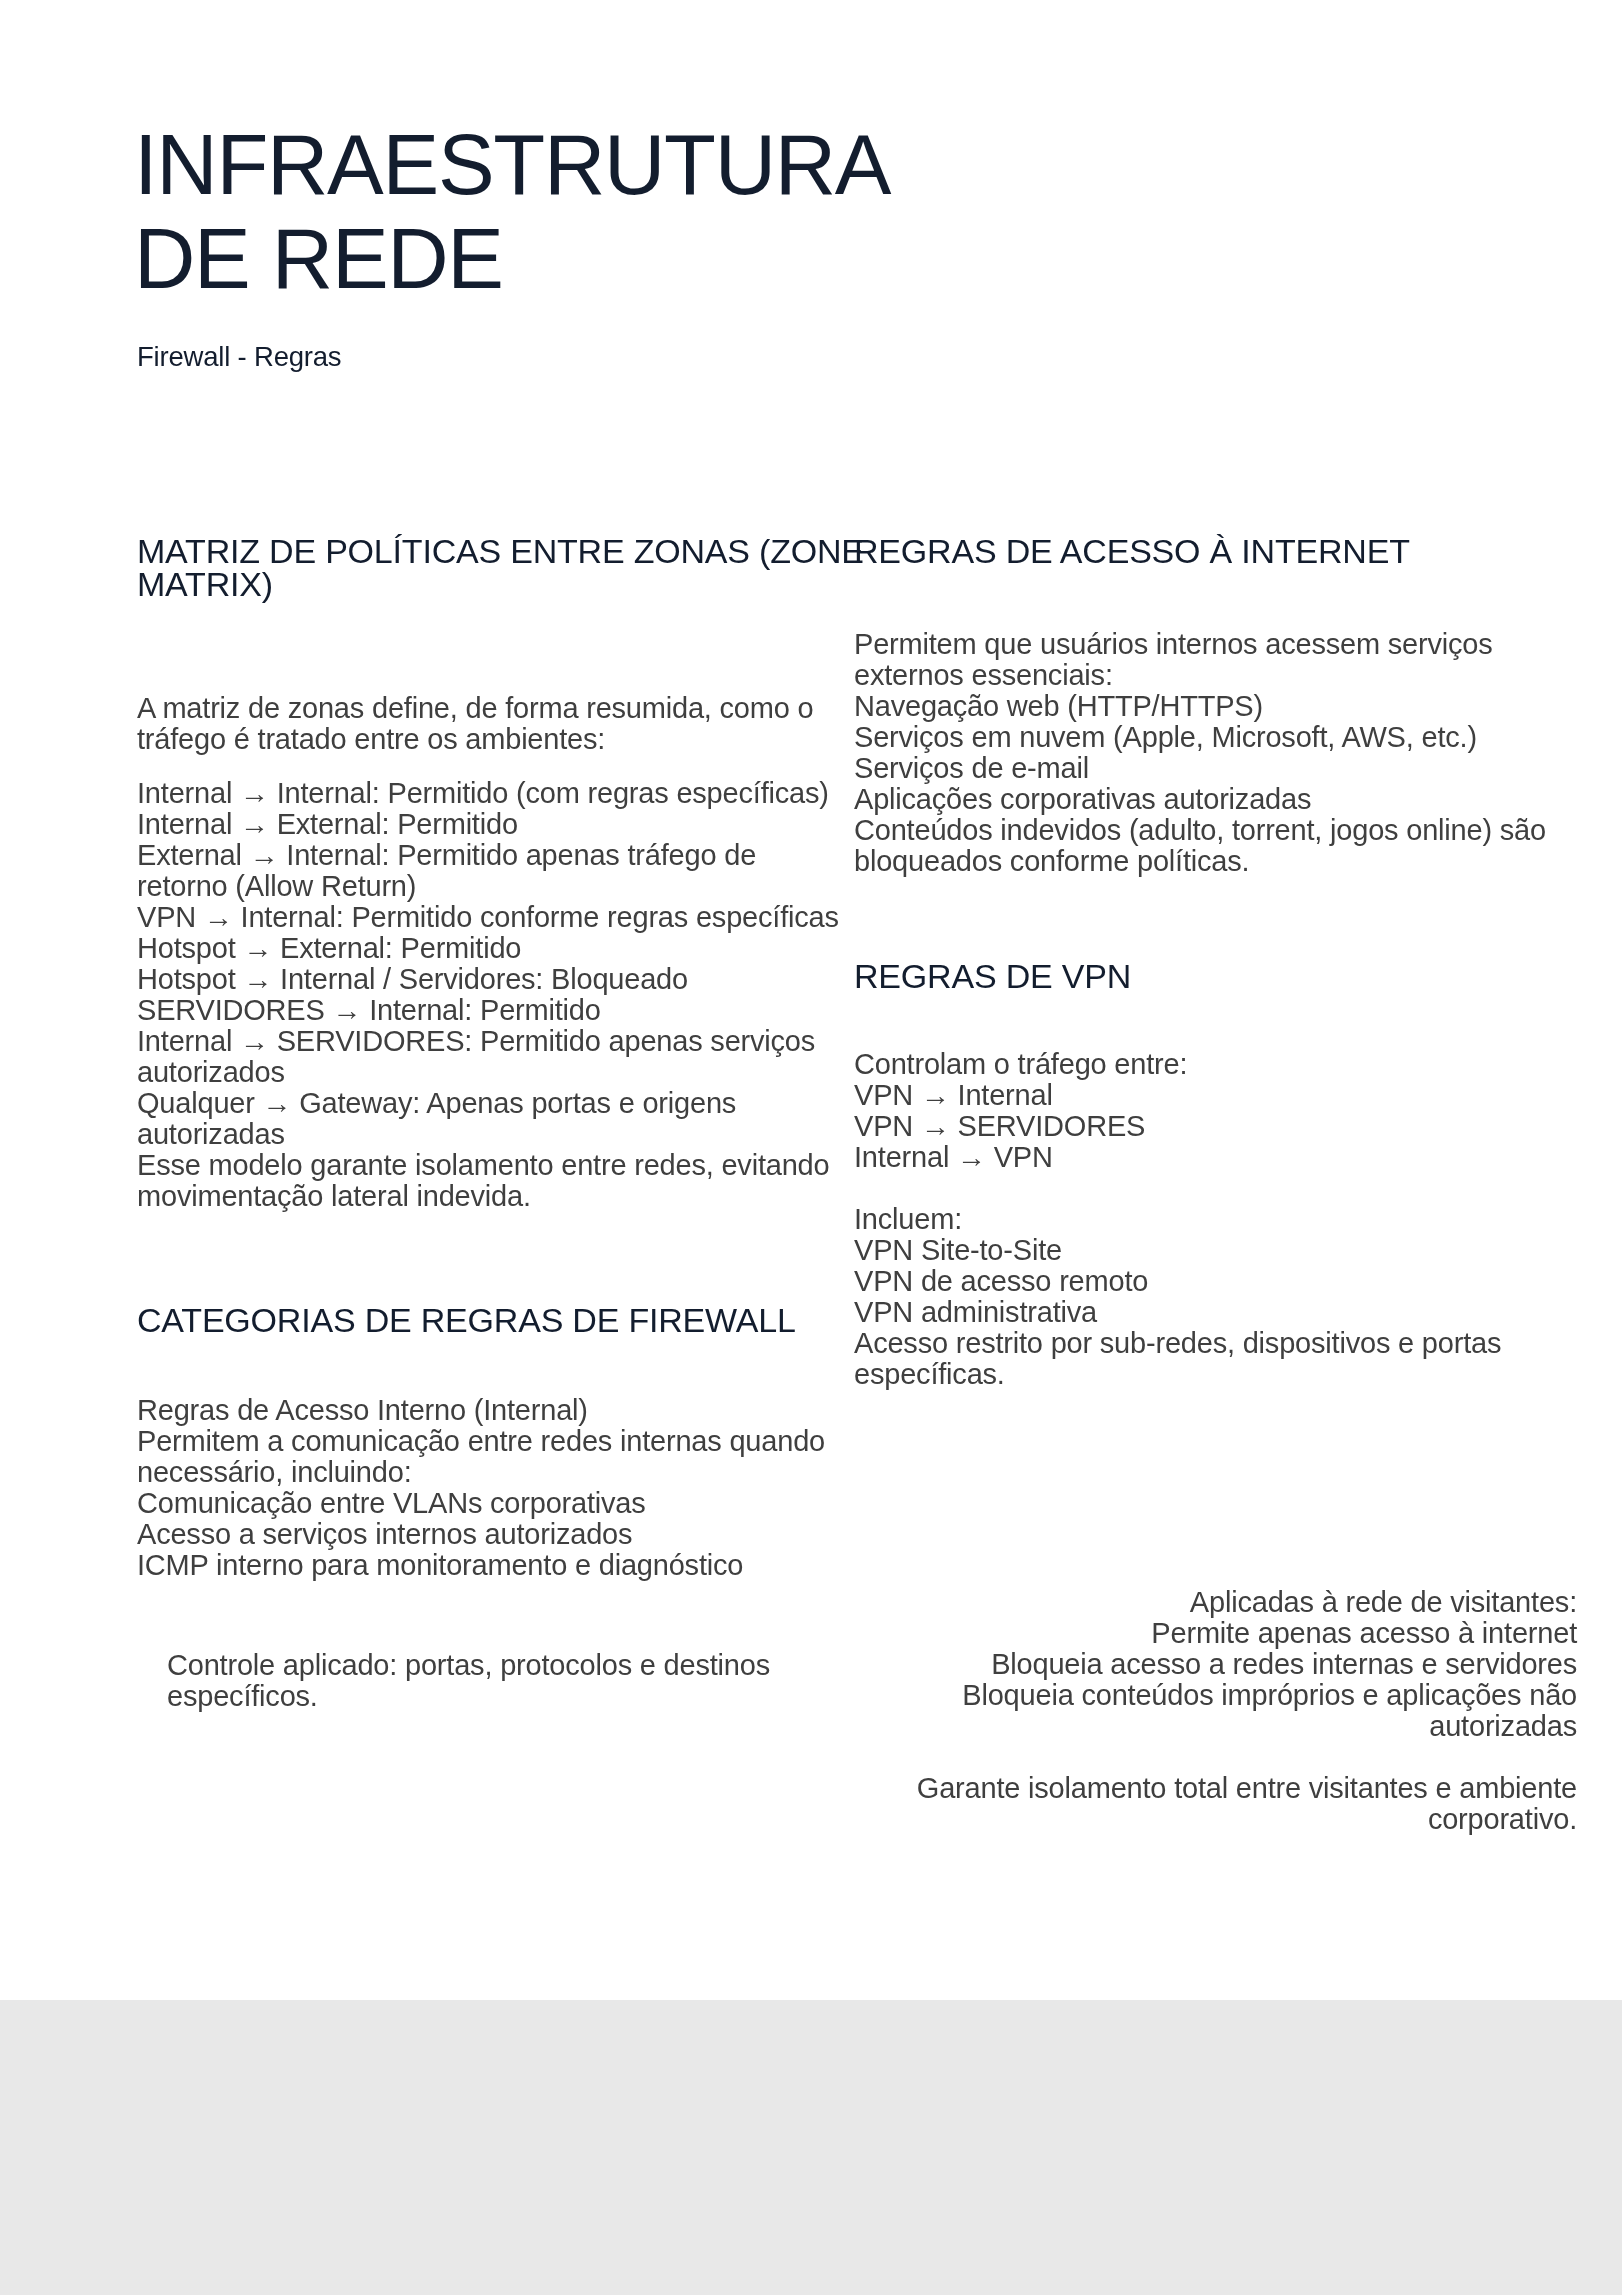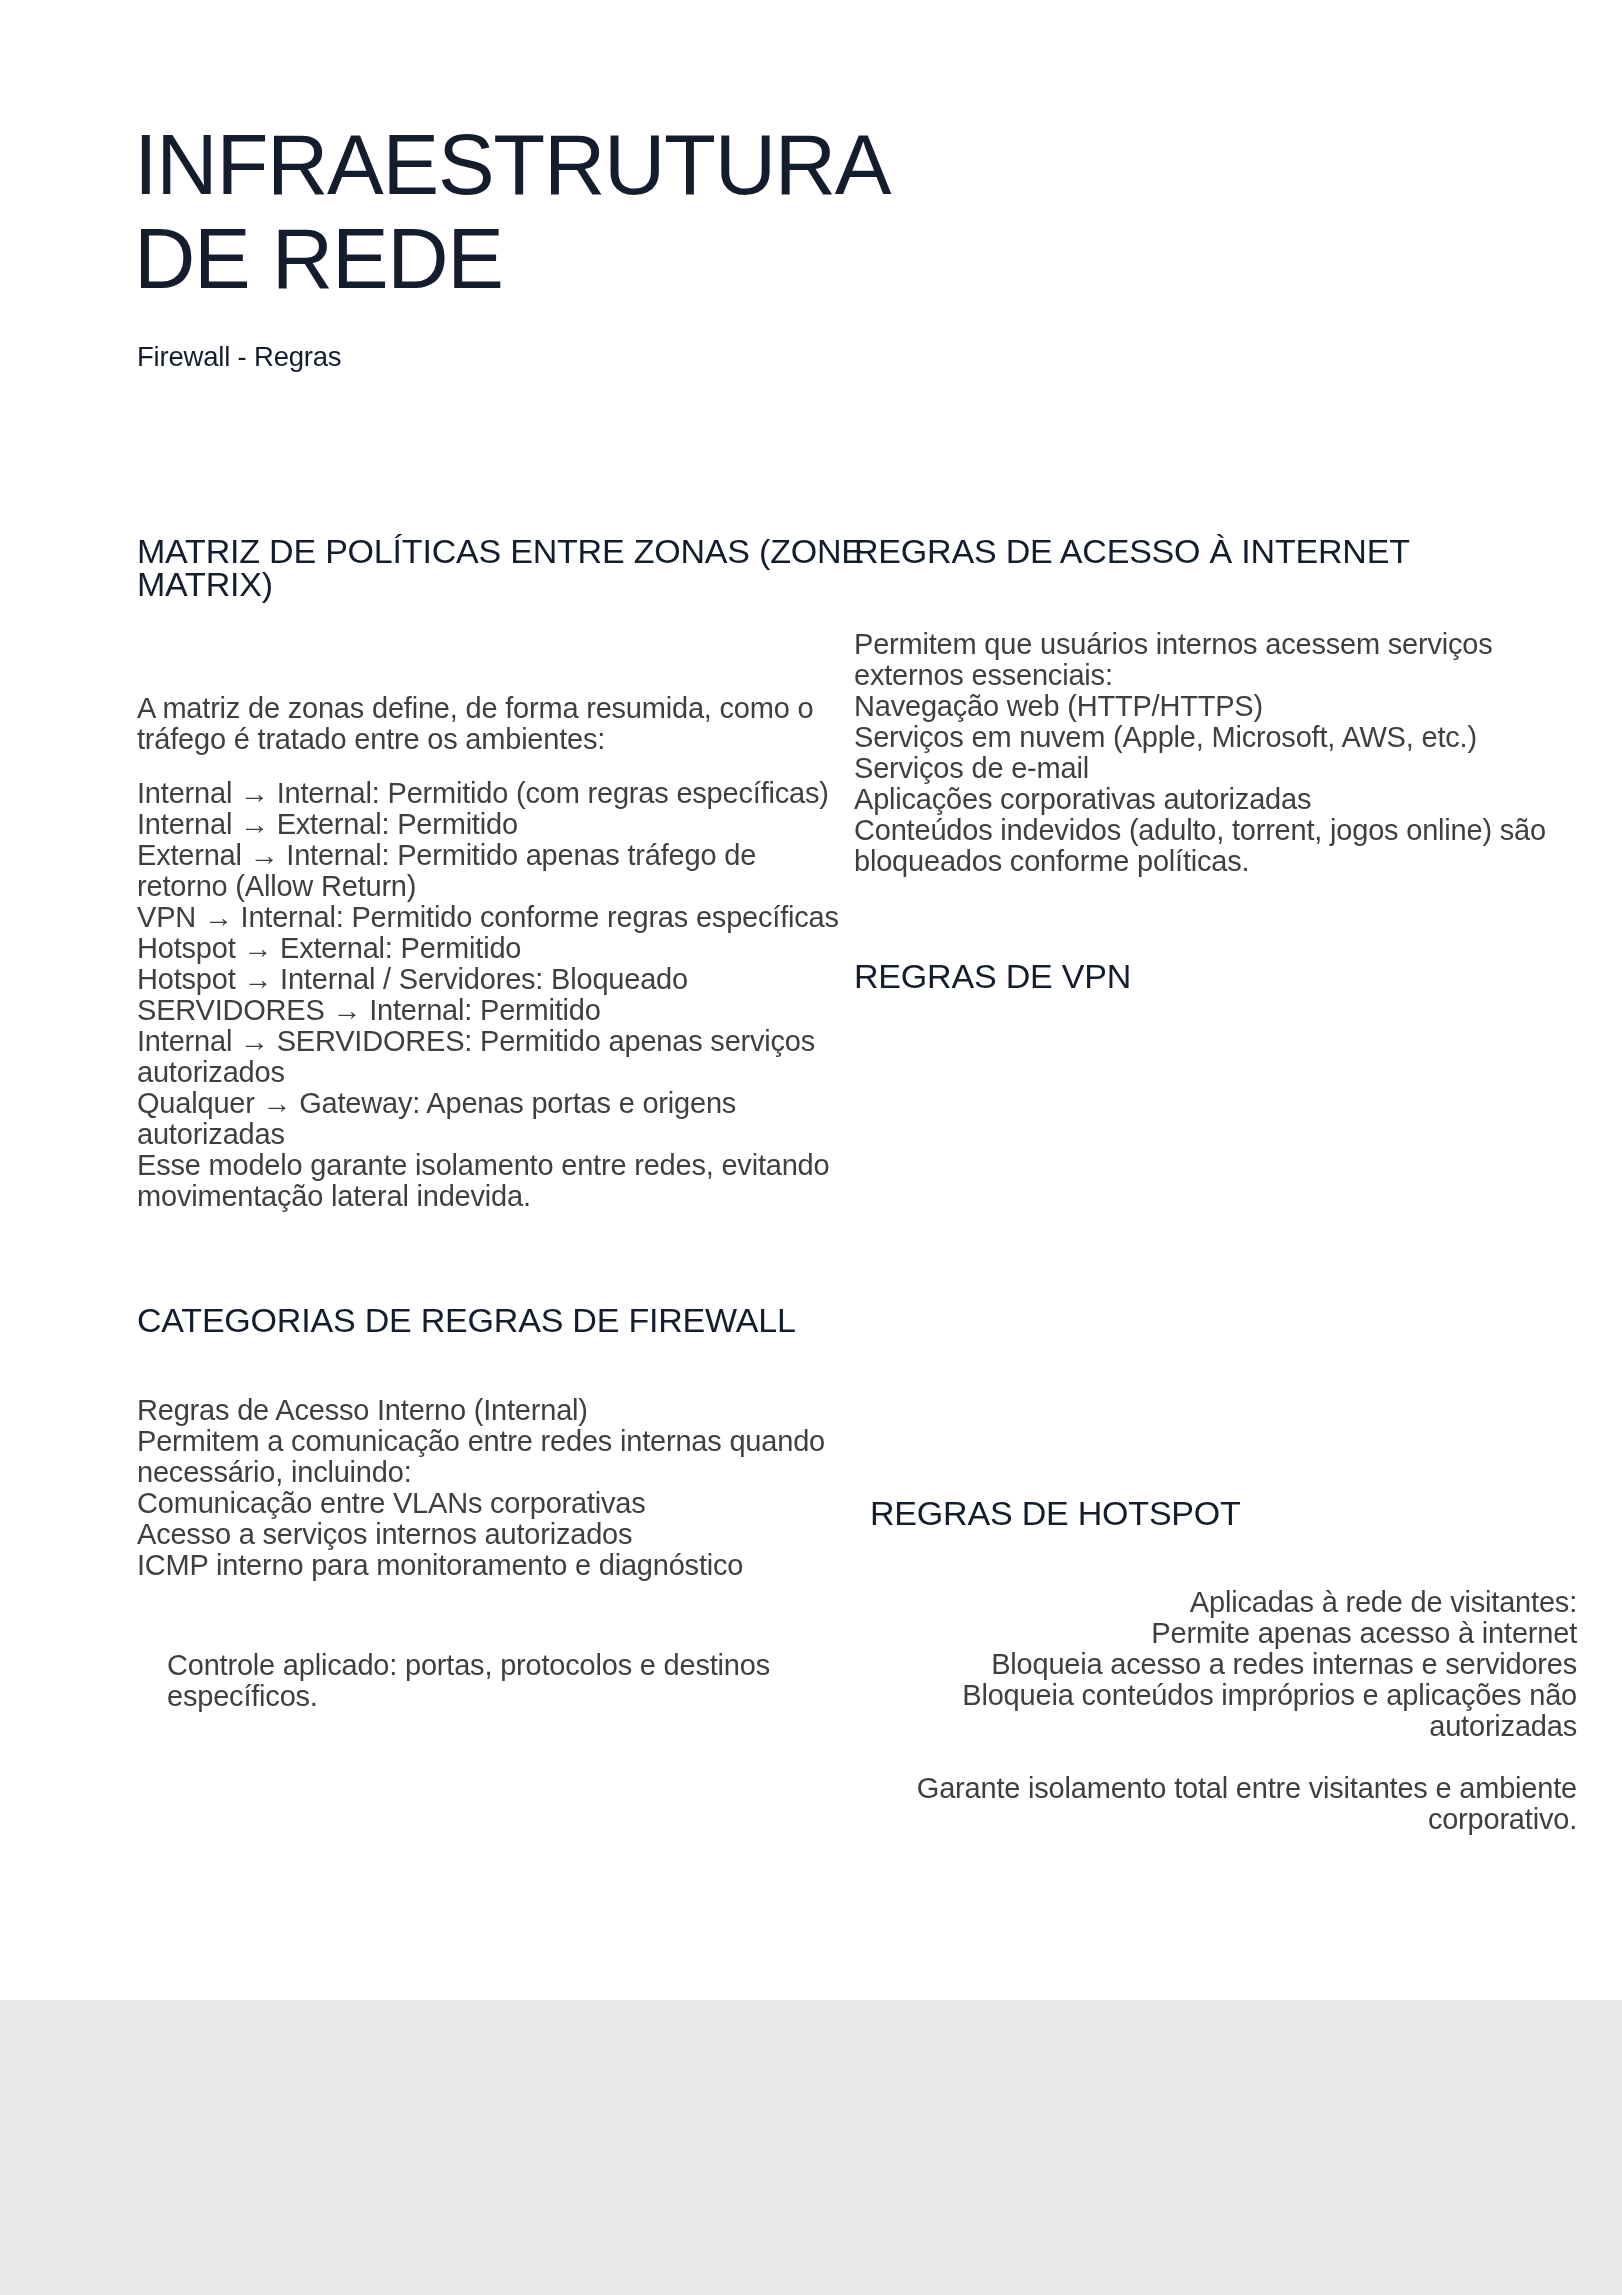--- a/index.html
+++ b/index.html
@@ -105,22 +105,32 @@
 externos essenciais:
 Navegação web (HTTP/HTTPS)
 Serviços em nuvem (Apple, Microsoft, AWS, etc.)
 Serviços de e-mail
 Aplicações corporativas autorizadas
 Conteúdos indevidos (adulto, torrent, jogos online) são
 bloqueados conforme políticas.</div>
 
   <div class="txt section-heading" style="left:854px; top:960px; width:693px;">REGRAS DE VPN</div>
 
+  <div class="txt body-text" style="left:854px; top:1049px; width:720px;">Controlam o tráfego entre:
+VPN → Internal
+VPN → SERVIDORES
+Internal → VPN
 
-  <div class="txt section-heading" style="left:870px; top:1497px; width:693px;">REGRAS DE HOTSPOT</div>
+Incluem:
+VPN Site-to-Site
+VPN de acesso remoto
+VPN administrativa
+Acesso restrito por sub-redes, dispositivos e portas
+específicas.</div>
+
 
   <div class="txt body-text" style="left:870px; top:1587px; width:707px;text-align:right;">Aplicadas à rede de visitantes:
 Permite apenas acesso à internet
 Bloqueia acesso a redes internas e servidores
 Bloqueia conteúdos impróprios e aplicações não
 autorizadas
 
 Garante isolamento total entre visitantes e ambiente
 corporativo.</div>
 

